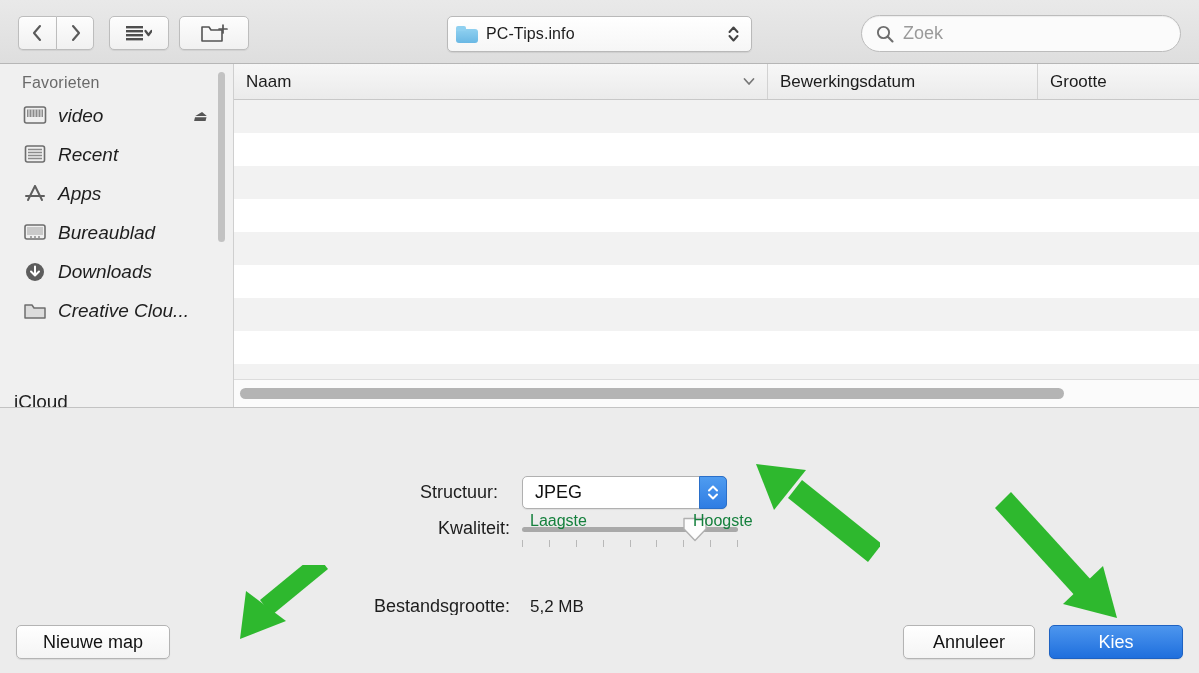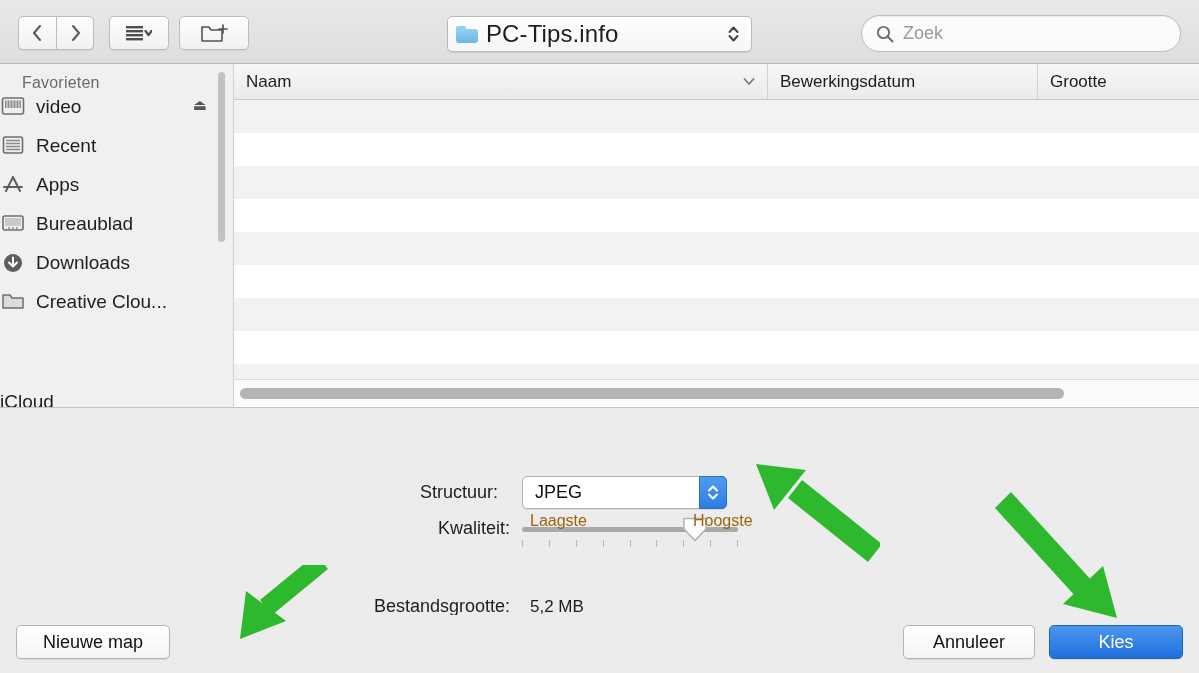--- a/index.html
+++ b/index.html
@@ -43,21 +43,21 @@
           stroke-linecap: round; stroke-linejoin: round; }
 
   .pathpop {
     position: absolute; left: 447px; top: 16px;
     width: 305px; height: 36px;
     background: linear-gradient(to bottom, #ffffff 0%, #f6f6f6 100%);
     border: 1px solid #b9b9b9; border-radius: 5px;
     box-shadow: 0 1px 1px rgba(0,0,0,.08);
     display: flex; align-items: center; padding: 0 8px;
   }
-  .pathpop .label { font-size: 24px; color: #1d1d1d; margin-left: 8px; letter-spacing: .1px; }
+  .pathpop .label { font-size: 16px; color: #1d1d1d; margin-left: 8px; letter-spacing: .1px; }
   .folder-ic { width: 22px; height: 17px; position: relative; flex: 0 0 22px; }
   .folder-ic:before {
     content: ""; position: absolute; left: 0; top: 3px; width: 22px; height: 14px;
     background: linear-gradient(to bottom, #8fd0f0, #6ab8e4);
     border-radius: 2px 3px 3px 3px;
   }
   .folder-ic:after {
     content: ""; position: absolute; left: 0; top: 0px; width: 10px; height: 5px;
     background: #8fd0f0; border-radius: 2px 2px 0 0;
   }
@@ -80,28 +80,28 @@
   .sidebar {
     width: 234px; flex: 0 0 234px;
     background: #f0f0f0;
     border-right: 1px solid #cfcfcf;
     position: relative; overflow: hidden;
   }
   .side-head {
     font-size: 16px; color: #6a6a6a; padding: 10px 0 4px 22px; letter-spacing: .2px;
   }
   .side-item {
-    display: flex; align-items: flex-start; height: 39px; 
-    font-size: 19px; color: #1e1e1e; position: relative;
+    display: flex; align-items: center; height: 39px; padding-left: 22px;
+    font-size: 19px; color: #1e1e1e; position: relative; font-style: italic;
   }
   .side-item .ico { width: 26px; flex: 0 0 26px; margin-right: 10px;
                     display: flex; align-items: center; justify-content: center; }
   .side-item .eject { position: absolute; right: 26px; color: #555; font-size: 15px; }
   .side-foot { position: absolute; left: 0; bottom: -6px; font-size: 19px;
-               color: #1e1e1e; }
+               color: #1e1e1e; padding-left: 14px; }
   .side-scroll {
     position: absolute; right: 8px; top: 8px; width: 7px; height: 170px;
     background: #c2c2c2; border-radius: 4px;
   }
 
   .filelist { flex: 1; background: #fff; position: relative; overflow: hidden; }
   .col-head { display: flex; height: 36px; background: linear-gradient(to bottom,#f7f7f7,#ebebeb);
               border-bottom: 1px solid #c8c8c8; }
   .col { font-size: 17px; color: #1c1c1c; display: flex; align-items: center;
          padding-left: 12px; border-right: 1px solid #d2d2d2; position: relative; }
@@ -148,21 +148,21 @@
   #q-label { width: 522px; padding-right: 12px; }
   .slider-wrap { position: relative; width: 216px; height: 16px; }
   .slider-track { position: absolute; left: 0; top: 6px; width: 216px; height: 5px;
                   background: #a9a9a9; border-radius: 3px; }
   .slider-thumb { position: absolute; left: 160px; top: -4px; width: 26px; height: 25px; }
   .slider-thumb svg { display: block; }
   .ticks { position: absolute; left: 0; top: 19px; width: 216px;
            display: flex; justify-content: space-between; }
   .tick { width: 1px; height: 7px; background: #b8b8b8; }
   .tick-labels { position: absolute; left: 525px; top: 104px; width: 240px; }
-  .tl { position: absolute; font-size: 16px; color: #a16207; }
+  .tl { position: absolute; font-size: 16px; color: #15803d; }
   #tl-low  { left: 5px; }
   #tl-high { left: 168px; }
 
   #row-size { left: 0; top: 188px; width: 100%; }
   #size-label { width: 522px; padding-right: 12px; }
   .size-val { font-size: 17px; color: #1d1d1d; padding-left: 8px; }
 
   
   .footer { flex: 0 0 58px; position: relative; background: #ececec; }
   .btn {

